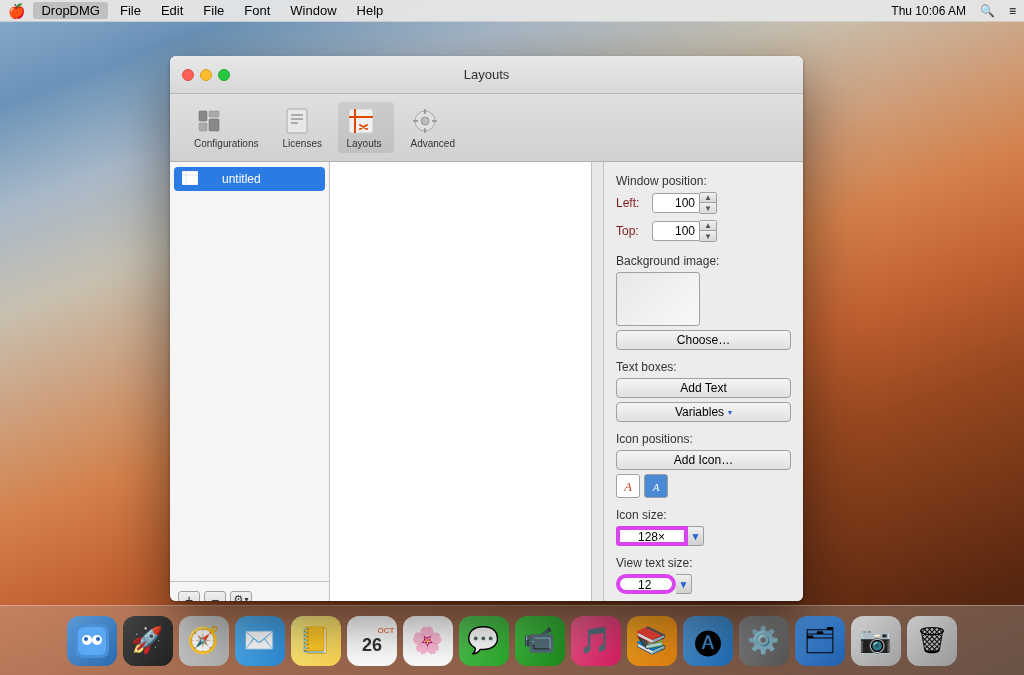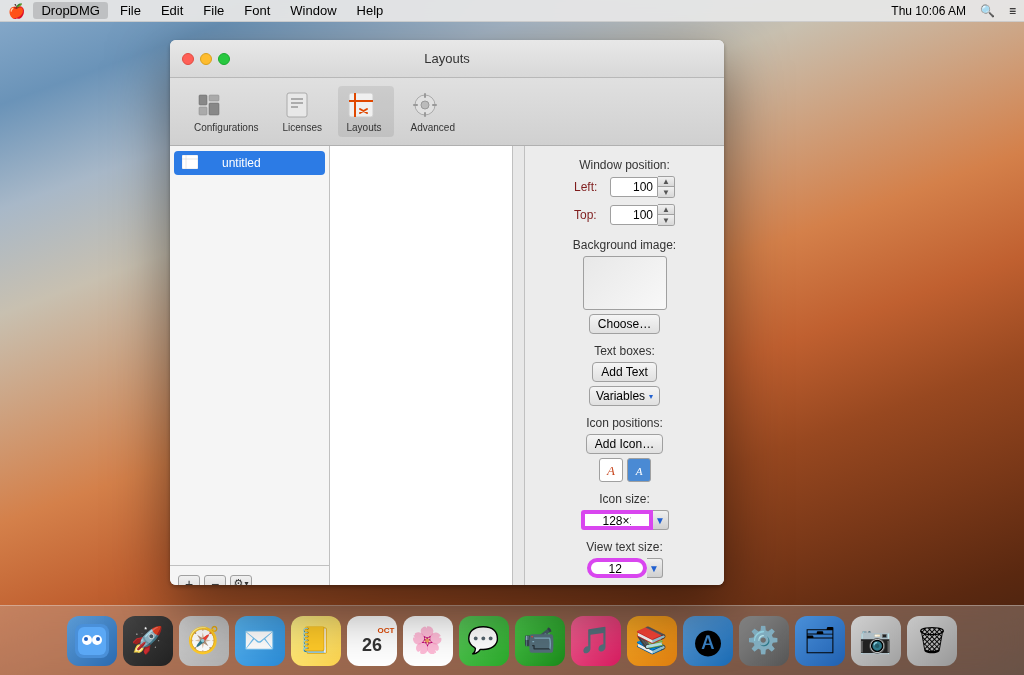--- a/index.html
+++ b/index.html
@@ -88,23 +88,23 @@
       justify-content: center;
       font-size: 24px;
       cursor: pointer;
       flex-shrink: 0;
     }
     .dock-item.finder { background: linear-gradient(135deg, #5b9bd5, #3a7fc1); }
 
     
     .window {
       position: absolute;
-      top: 40px;
+      top: 56px;
       left: 170px;
-      width: 554px;
+      width: 633px;
       height: 545px;
       background: #ececec;
       border-radius: 6px;
       box-shadow: 0 20px 60px rgba(0,0,0,0.5), 0 2px 4px rgba(0,0,0,0.3);
       overflow: hidden;
       z-index: 50;
     }
     .titlebar {
       height: 38px;
       background: linear-gradient(to bottom, #e8e8e8, #d8d8d8);
@@ -253,21 +253,21 @@
     .right-panel {
       width: 200px;
       background: #ececec;
       border-left: 1px solid #c0c0c0;
       padding: 12px;
       display: flex;
       flex-direction: column;
       gap: 10px;
       overflow-y: auto;
     }
-    .panel-section { display: flex; flex-direction: column; gap: 4px; align-items: center; }
+    .panel-section { display: flex; flex-direction: column; gap: 4px; }
     .panel-label {
       font-size: 12px;
       color: #333;
     }
     .panel-row {
       display: flex;
       align-items: center;
       gap: 6px;
       margin-bottom: 2px;
     }
@@ -608,21 +608,21 @@
   <div class="dock-item" title="Safari" style="background:linear-gradient(135deg,#d0d0d0,#b0b0b0);border-radius:12px;">
     <span style="font-size:26px;">🧭</span>
   </div>
   <div class="dock-item" title="Mail" style="background:linear-gradient(135deg,#5bb8f5,#2a8ad5);border-radius:12px;">
     <span style="font-size:26px;">✉️</span>
   </div>
   <div class="dock-item" title="Notes" style="background:linear-gradient(135deg,#fef08a,#fcd34d);border-radius:12px;">
     <span style="font-size:26px;">📒</span>
   </div>
   <div class="dock-item" title="Calendar" style="background:white;border-radius:12px;flex-direction:column;font-size:10px;color:#333;">
-    <span style="font-size:8px;color:#e04800;font-weight:bold;padding-left:28px;">OCT</span>
+    <span style="font-size:8px;color:#e04800;font-weight:normal;padding-left:28px;">OCT</span>
     <span style="font-size:18px;font-weight:bold;color:#333;">26</span>
   </div>
   <div class="dock-item" title="Photos" style="background:white;border-radius:12px;">
     <span style="font-size:26px;">🌸</span>
   </div>
   <div class="dock-item" title="Messages" style="background:linear-gradient(135deg,#5ac85a,#2aaa2a);border-radius:12px;">
     <span style="font-size:26px;">💬</span>
   </div>
   <div class="dock-item" title="FaceTime" style="background:linear-gradient(135deg,#4ac84a,#1a8a1a);border-radius:12px;">
     <span style="font-size:26px;">📹</span>

